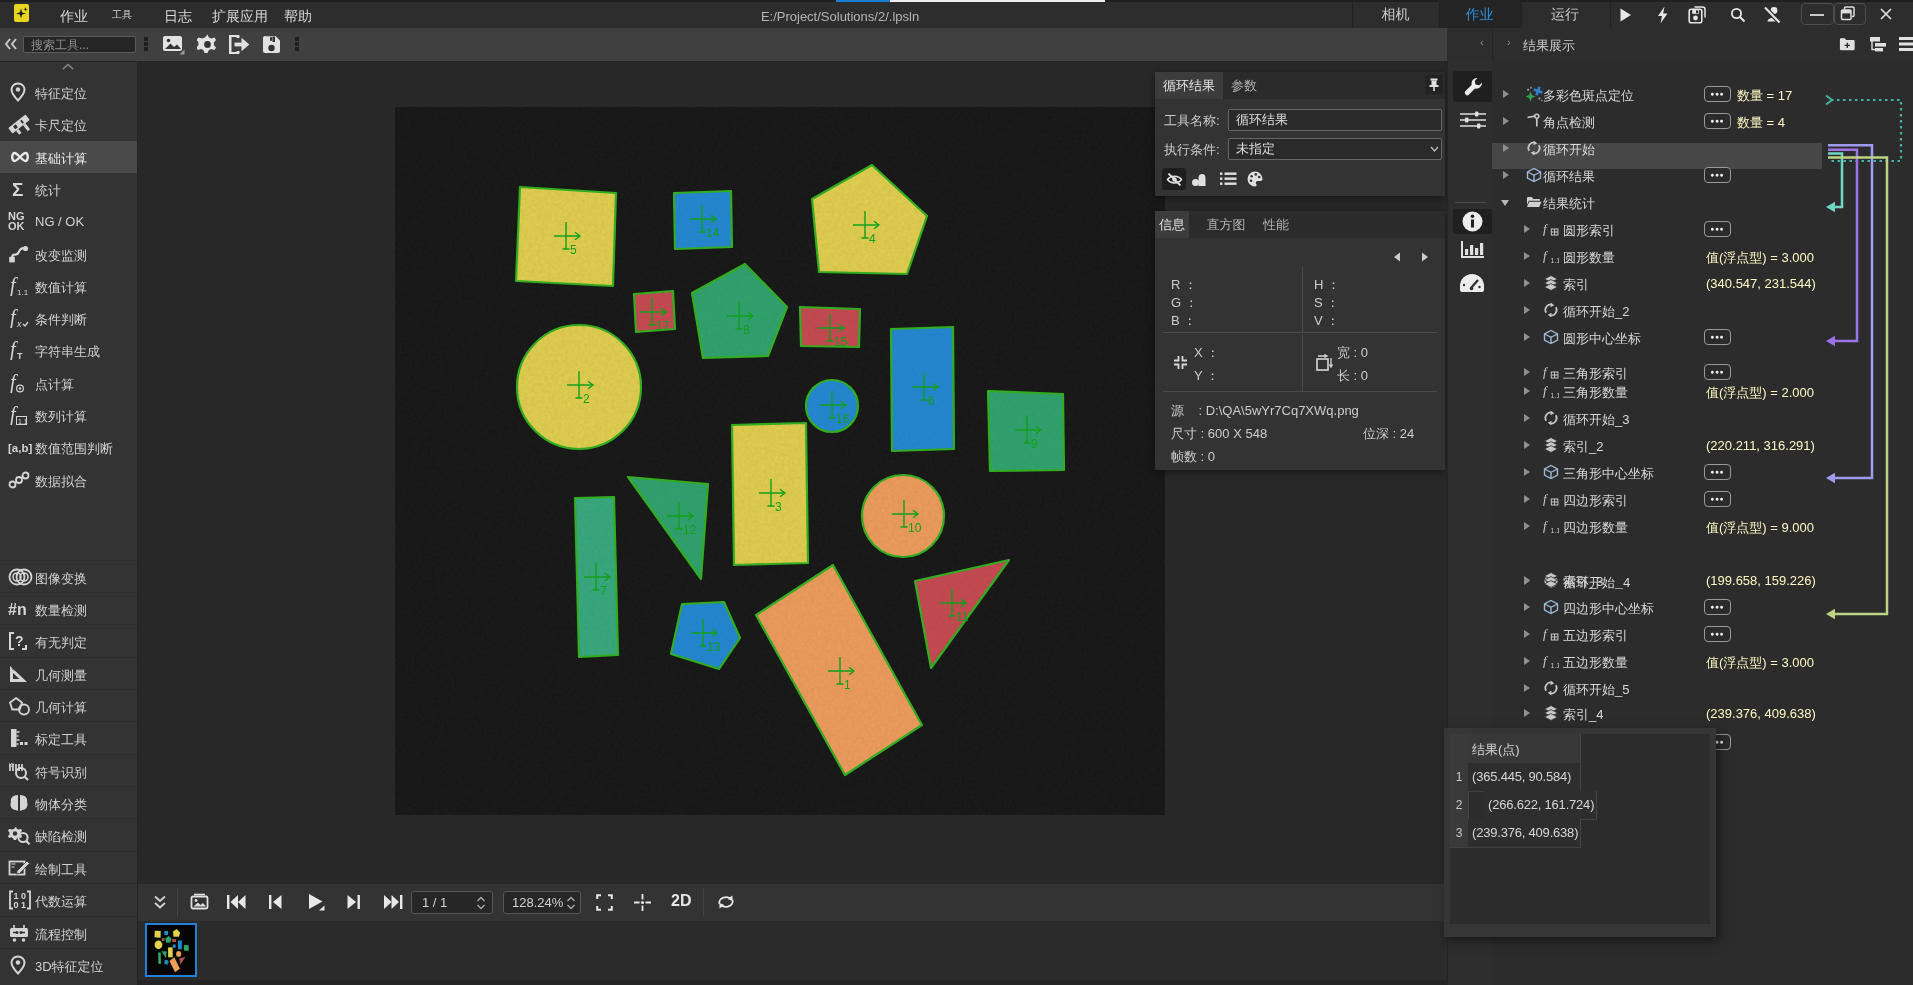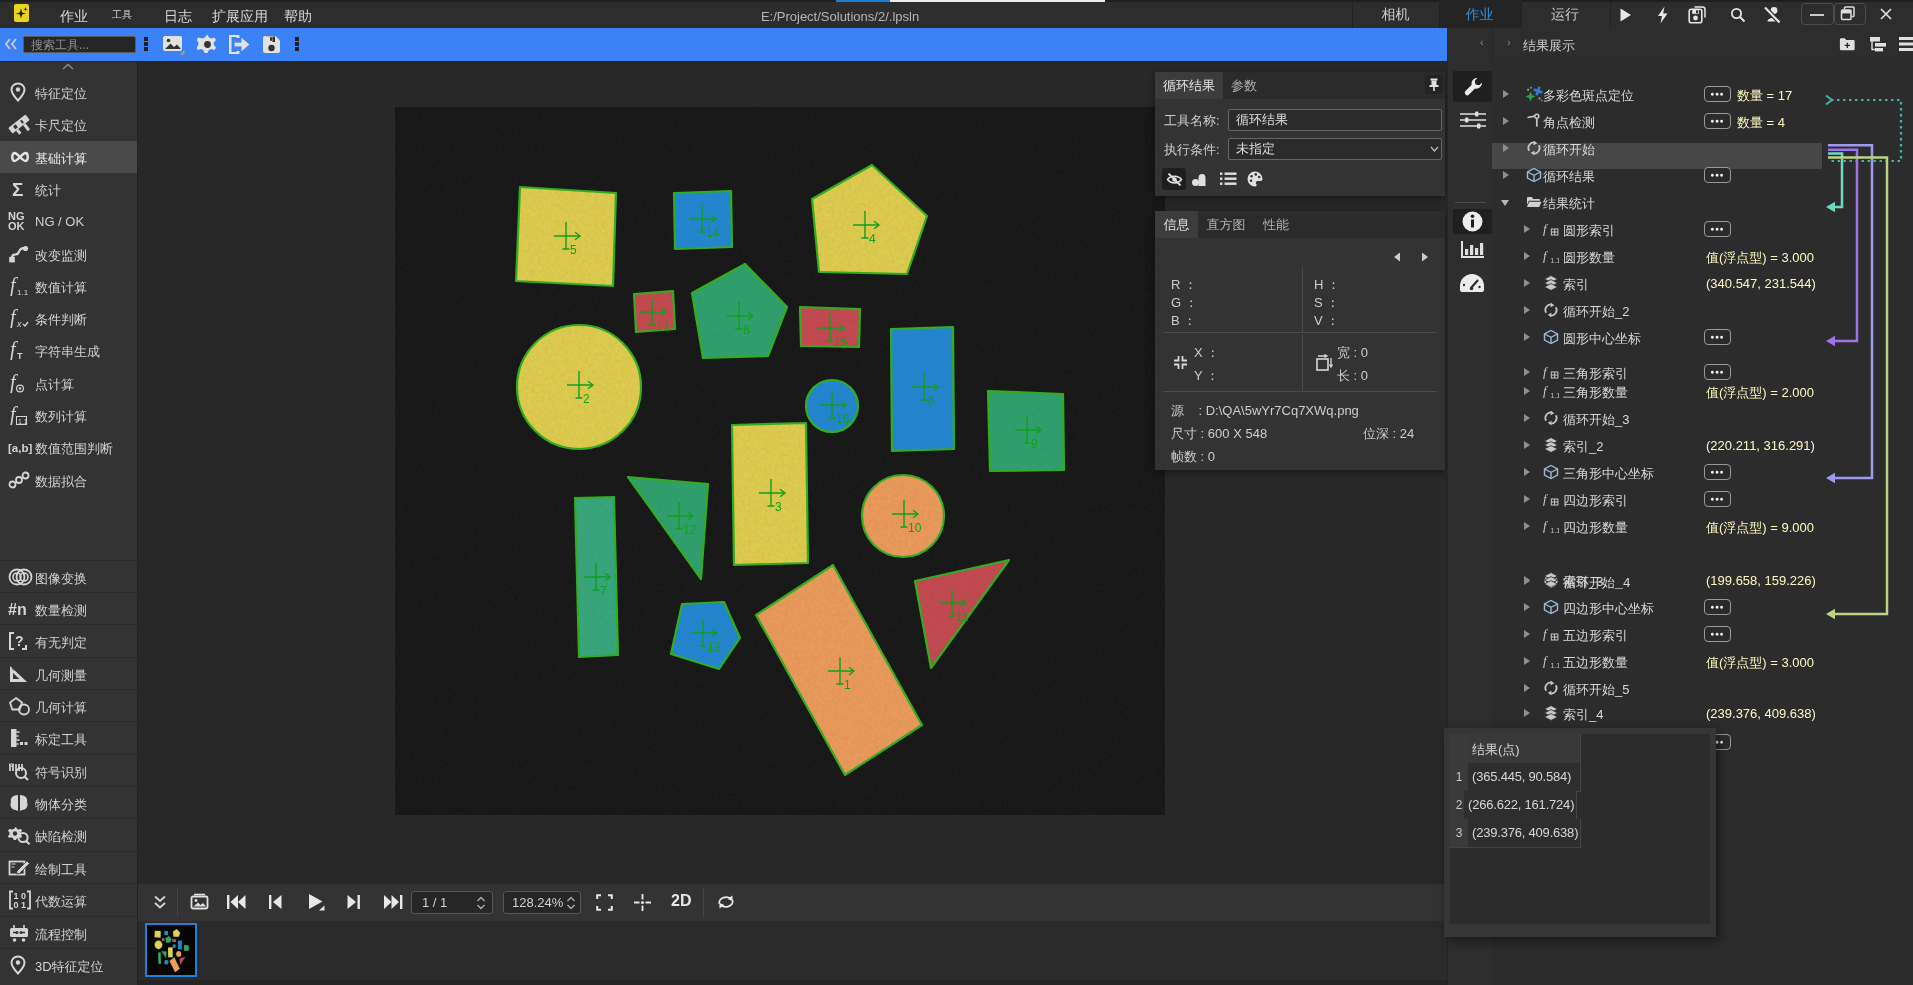--- a/index.html
+++ b/index.html
@@ -84,21 +84,21 @@
   <svg class="ic" style="left:1840px;top:4px;" width="16" height="15" viewBox="0 0 16 15">
       <rect x="1.5" y="4" width="9.5" height="9.5" rx="1" fill="none" stroke="#dddddd" stroke-width="1.5"></rect>
       <path d="M4.5 3.5 L4.5 2 Q4.5 1 5.5 1 L13 1 Q14 1 14 2 L14 9.5 Q14 10.5 13 10.5 L12 10.5" fill="none" stroke="#dddddd" stroke-width="1.5"></path>
       <rect x="1.5" y="4" width="9.5" height="3.4" fill="#dddddd"></rect>
     </svg>
   <svg class="ic" style="left:1879px;top:5px;" width="14" height="14" viewBox="0 0 14 14">
       <path d="M2 2 L12 12 M12 2 L2 12" stroke="#dddddd" stroke-width="1.7"></path>
     </svg>
 </div>
 
-<div class="abs" id="toolbar" style="left:0;top:28px;width:1447px;height:33px;background:#3b82f6;border-bottom:1px solid #252525;">
+<div class="abs" id="toolbar" style="left:0;top:28px;width:1447px;height:33px;background:#404040;border-bottom:1px solid #252525;">
   <svg class="ic" style="left:3px;top:9px;" width="16" height="14" viewBox="0 0 16 14">
       <path d="M7 2 L3 7 L7 12 M13 2 L9 7 L13 12" fill="none" stroke="#c8c8c8" stroke-width="2"></path>
     </svg>
   <div class="abs" style="left:23px;top:8px;width:113px;height:17px;background:#262626;border:1px solid #5a5a5a;border-radius:2px;font-size:12px;color:#8f8f8f;line-height:17px;padding-left:7px;box-sizing:border-box;">搜索工具...</div>
   <div class="abs" style="left:144px;top:9px;width:4px;height:15px;">
     <div style="width:4px;height:4px;background:#1f1f1f;margin-bottom:1px;"></div>
       <div style="width:4px;height:4px;background:#1f1f1f;margin-bottom:1px;"></div>
       <div style="width:4px;height:4px;background:#1f1f1f;"></div>
   </div>
   <svg class="ic" style="left:162px;top:7px;" width="23" height="20" viewBox="0 0 23 20">
@@ -478,21 +478,21 @@
       <path d="M8 0.5 A7.5 7.5 0 1 0 8 15.5 C9.8 15.5 10 14 9.2 13 C8.2 11.7 9 10 10.8 10 L13.5 10 C14.8 10 15.5 9.2 15.5 8 A7.5 7.5 0 0 0 8 0.5 Z" fill="#e0e0e0"></path>
       <circle cx="4.6" cy="5.2" r="1.3" fill="#333"></circle>
       <circle cx="8.8" cy="3.4" r="1.3" fill="#333"></circle>
       <circle cx="12.2" cy="6" r="1.3" fill="#333"></circle>
       <circle cx="4" cy="9.8" r="1.3" fill="#333"></circle>
     </svg>
 </div>
 
 <div class="abs" style="left:1155px;top:211px;width:290px;height:259px;background:#333333;box-shadow:0 2px 8px rgba(0,0,0,0.45);font-size:13px;color:#cdcdcd;">
   <div class="abs" style="left:0;top:0;width:290px;height:27px;background:#2b2b2b;"></div>
-  <div class="abs" style="left:0;top:0;width:43px;height:27px;background:#3c3c3c;color:#e5e5e5;text-align:center;line-height:27px;">信息</div>
+  <div class="abs" style="left:0;top:0;width:34px;height:27px;background:#3c3c3c;color:#e5e5e5;text-align:center;line-height:27px;">信息</div>
   <div class="abs" style="left:43px;top:0;width:56px;height:27px;color:#b0b0b0;text-align:center;line-height:27px;">直方图</div>
   <div class="abs" style="left:99px;top:0;width:44px;height:27px;color:#b0b0b0;text-align:center;line-height:27px;">性能</div>
   <svg class="ic" style="left:238px;top:41px;" width="8" height="10" viewBox="0 0 8 10">
       <path d="M7 0.5 L1 5 L7 9.5 Z" fill="#cccccc"></path>
     </svg>
   <svg class="ic" style="left:266px;top:41px;" width="8" height="10" viewBox="0 0 8 10">
       <path d="M1 0.5 L7 5 L1 9.5 Z" fill="#cccccc"></path>
     </svg>
   <div class="abs" style="left:16px;top:65px;">R ：</div>
   <div class="abs" style="left:16px;top:83px;">G ：</div>
@@ -891,16 +891,16 @@
 <div class="abs" style="left:138px;top:980px;width:1309px;height:5px;background:#252525;"></div>
 
 <div class="abs" id="resultbox" style="left:1444px;top:728px;width:272px;height:209px;background:#363636;box-shadow:3px 4px 10px rgba(0,0,0,0.5);">
   <div class="abs" style="left:6px;top:6px;width:260px;height:190px;background:#2c2c2c;"></div>
   <div class="abs" style="left:6px;top:6px;width:18px;height:29px;background:#3a3a3a;border-right:1px solid #464646;"></div>
   <div class="abs" style="left:24px;top:6px;width:112px;height:29px;background:#383838;border-right:1px solid #464646;"></div>
   <div class="abs" style="left:28px;top:13px;font-size:13px;color:#d6d6d6;">结果(点)</div>
   <div class="abs" style="left:6px;top:35px;width:18px;height:28px;background:#3a3a3a;border-right:1px solid #464646;border-bottom:1px solid #424242;text-align:center;line-height:28px;font-size:12px;color:#c8c8c8;">1</div>
   <div class="abs" style="left:24px;top:35px;width:112px;height:28px;border-bottom:1px solid #424242;border-right:1px solid #464646;font-size:13px;color:#d6d6d6;line-height:28px;background:#2e2e2e;white-space:nowrap;"><span style="margin-left:4px;letter-spacing:-0.2px;">(365.445, 90.584)</span></div>
   <div class="abs" style="left:6px;top:63px;width:18px;height:28px;background:#3a3a3a;border-right:1px solid #464646;border-bottom:1px solid #424242;text-align:center;line-height:28px;font-size:12px;color:#c8c8c8;">2</div>
-  <div class="abs" style="left:20px;top:63px;width:112px;height:28px;border-bottom:1px solid #424242;border-right:1px solid #464646;font-size:13px;color:#d6d6d6;line-height:28px;background:#2e2e2e;white-space:nowrap;"><span style="margin-left:4px;letter-spacing:-0.2px;">(266.622, 161.724)</span></div>
+  <div class="abs" style="left:40px;top:63px;width:112px;height:28px;border-bottom:1px solid #424242;border-right:1px solid #464646;font-size:13px;color:#d6d6d6;line-height:28px;background:#2e2e2e;white-space:nowrap;"><span style="margin-left:4px;letter-spacing:-0.2px;">(266.622, 161.724)</span></div>
   <div class="abs" style="left:6px;top:91px;width:18px;height:28px;background:#3a3a3a;border-right:1px solid #464646;border-bottom:1px solid #424242;text-align:center;line-height:28px;font-size:12px;color:#c8c8c8;">3</div>
   <div class="abs" style="left:24px;top:91px;width:112px;height:28px;border-bottom:1px solid #424242;border-right:1px solid #464646;font-size:13px;color:#d6d6d6;line-height:28px;background:#2e2e2e;white-space:nowrap;"><span style="margin-left:4px;letter-spacing:-0.2px;">(239.376, 409.638)</span></div>
 </div>
 
 </body></html>

